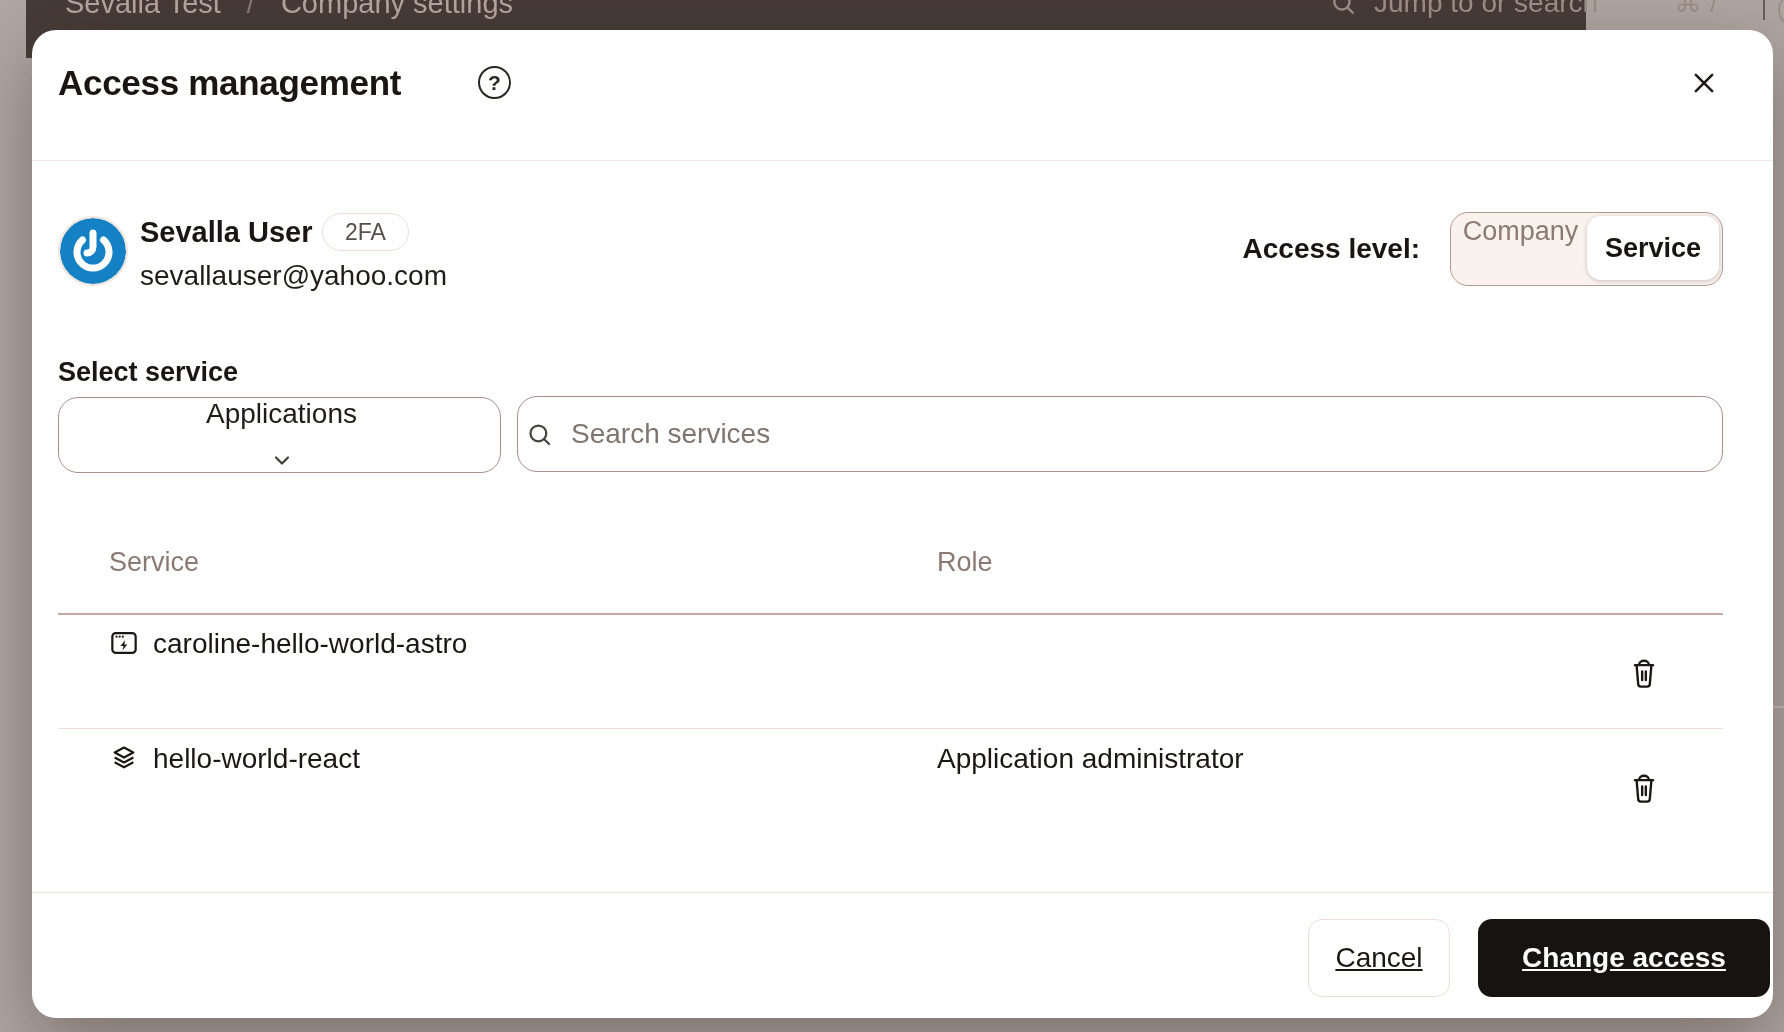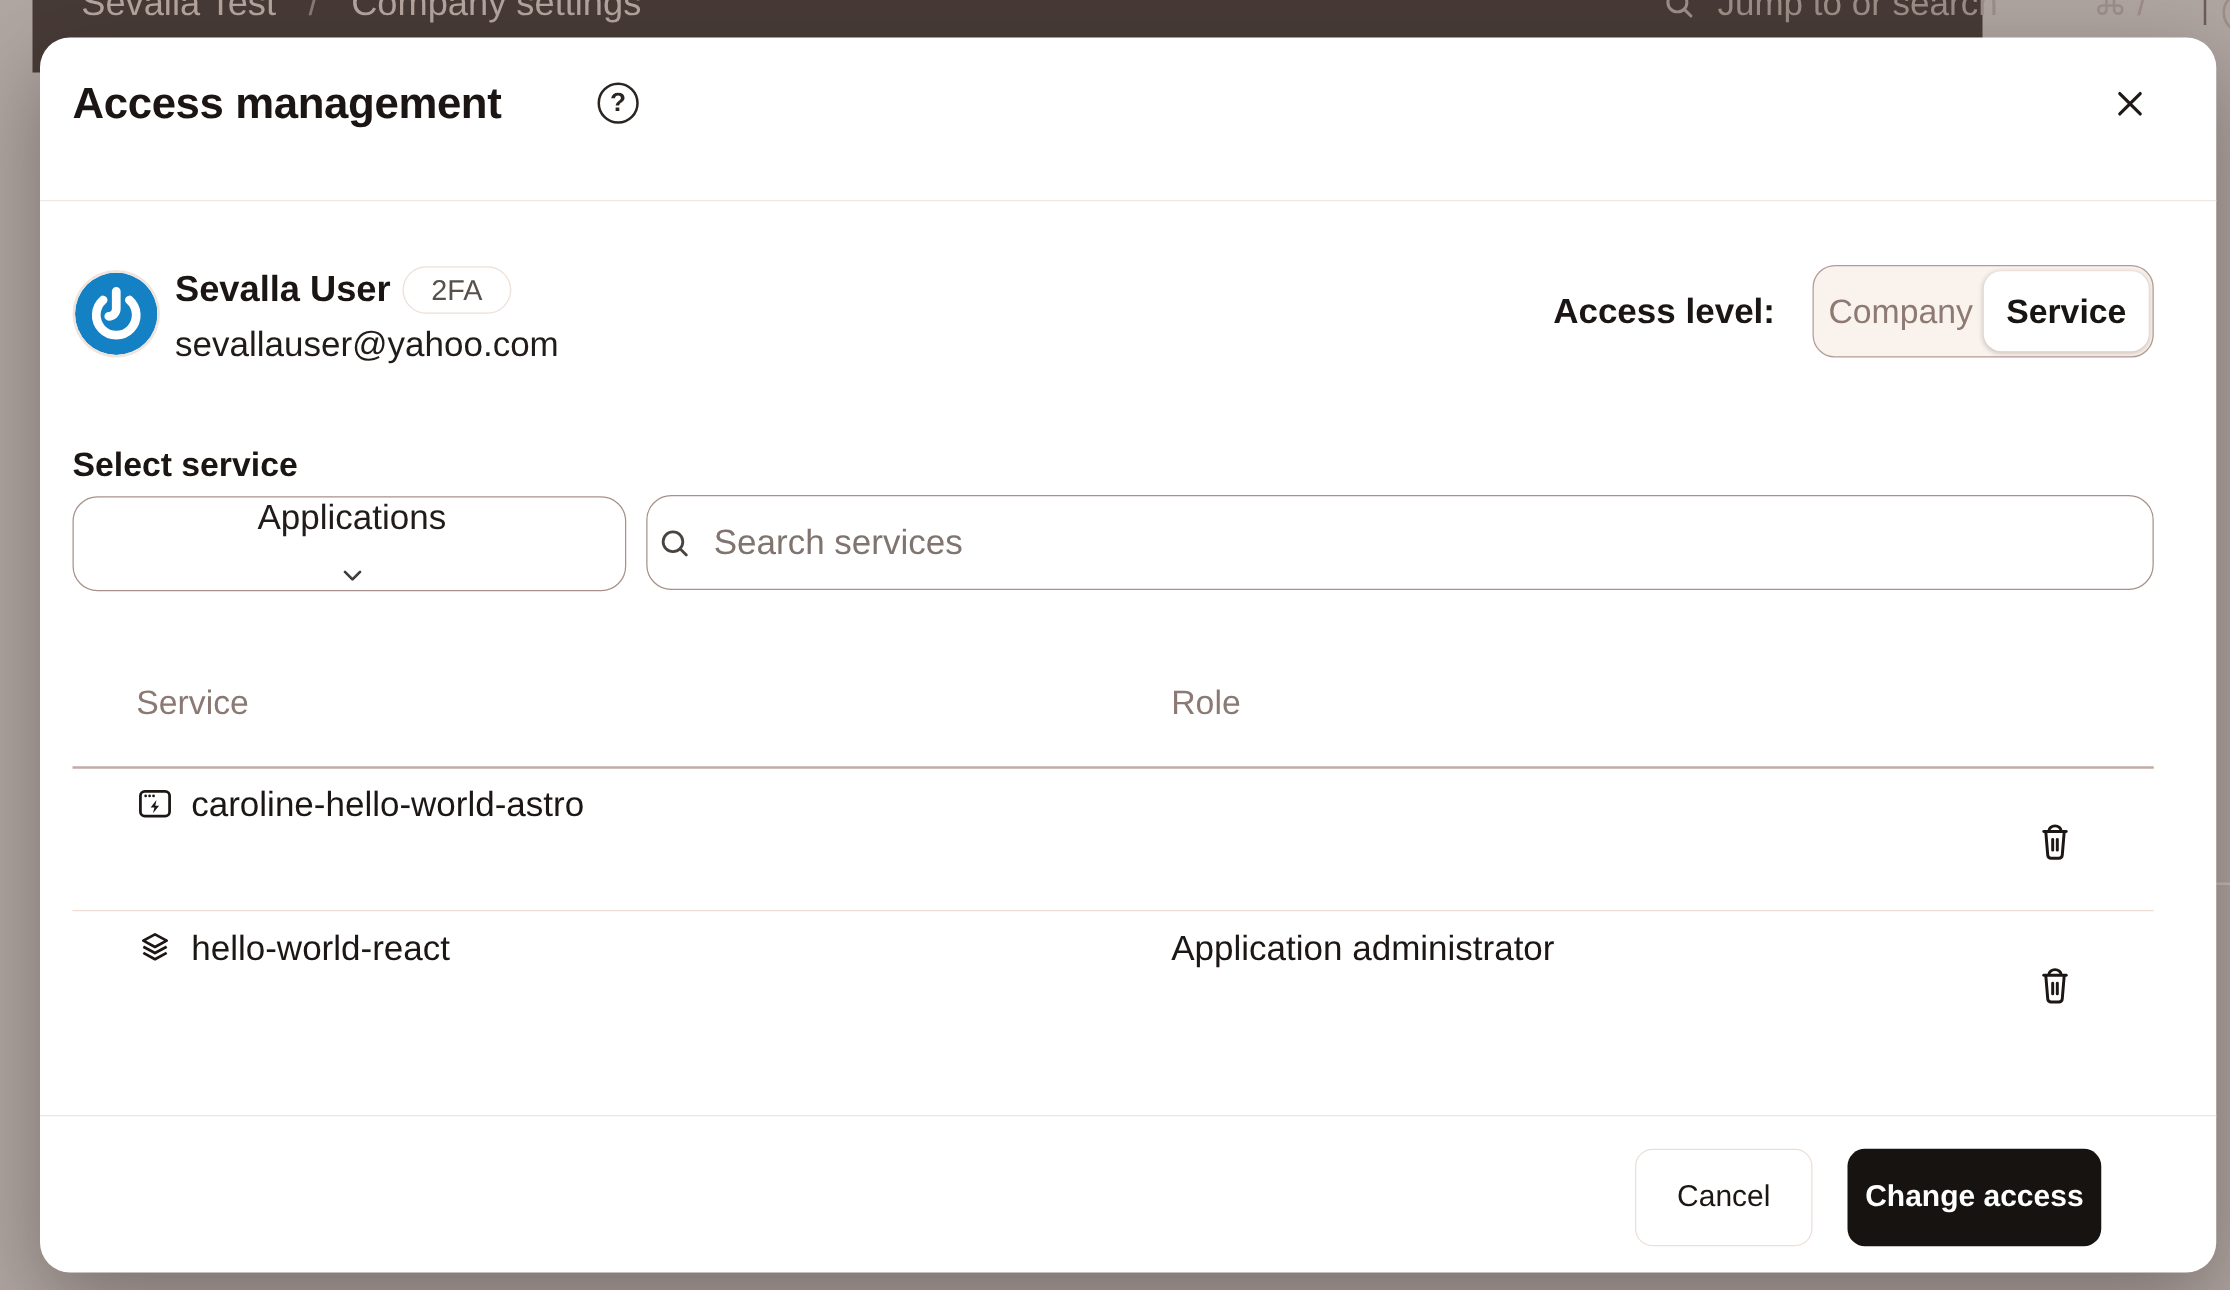--- a/index.html
+++ b/index.html
@@ -25,21 +25,21 @@
   .hr.foot { top:862px; background:#f0e3db; }
 
   
   .avatar { position:absolute; left:28px; top:188px; width:66px; height:66px; border-radius:50%; overflow:hidden; box-shadow:0 0 0 2px #f1e4dc; }
   .u-name { position:absolute; left:108px; top:186px; font-size:29px; font-weight:700; color:#1b1613; }
   .u-badge { position:absolute; left:290px; top:183px; height:38px; padding:0 22px; border:1.5px solid #ecdfd7; border-radius:19px; display:flex; align-items:center; font-size:23px; color:#57504c; }
   .u-email { position:absolute; left:108px; top:230px; font-size:28px; color:#211c19; }
 
   .access-row { position:absolute; right:50px; top:182px; height:74px; display:flex; align-items:center; gap:30px; }
   .access-label { font-size:28px; font-weight:700; color:#1b1613; }
-  .seg-group { width:273px; height:74px; background:#f9f2ed; border:1.5px solid #b39c92; border-radius:18px; display:flex; align-items:center; padding:3px; }
+  .seg-group { width:273px; height:74px; background:#f9f2ed; border:1.5px solid #b39c92; border-radius:18px; display:flex; padding:3px; }
   .seg { flex:1; text-align:center; font-size:27px; color:#8d7b73; cursor:pointer; }
   .seg.active { flex:none; width:132px; height:64px; background:#ffffff; border-radius:14px; box-shadow:0 1px 4px rgba(60,40,30,.25); display:flex; align-items:center; justify-content:center; color:#191513; font-weight:600; }
 
   
   .sel-label { position:absolute; left:26px; top:327px; font-size:27px; font-weight:700; color:#1b1613; }
   .dropdown { position:absolute; left:26px; top:367px; width:443px; height:76px; border:1.5px solid #a8918a; border-radius:20px; background:#fff; display:flex; align-items:center; padding:0 28px 0 32px; cursor:pointer;flex-direction:column; }
   .dropdown .val { flex:1; font-size:28px; color:#211c19; }
   .searchbox { position:absolute; left:485px; top:366px; width:1206px; height:76px; border:1.5px solid #a8918a; border-radius:20px; background:#fff; display:flex; align-items:center; gap:18px; padding:0 8px; }
   .searchbox input { border:none; outline:none; flex:1; font-size:28px; font-family:"Liberation Sans",sans-serif; color:#211c19; background:transparent; }
   .searchbox input::placeholder { color:#80746e; opacity:1; }
@@ -57,23 +57,23 @@
   .cell { position:absolute; font-size:28px; color:#1c1714; white-space:nowrap; }
   .svc.r1 { left:121px; top:598px; }
   .svc.r2 { left:121px; top:713px; }
   .role.r1 { left:905px; top:598px; }
   .role.r2 { left:905px; top:713px; }
   .trash { position:absolute; left:1596px; width:32px; height:33px; cursor:pointer; }
   .trash.r1 { top:627px; }
   .trash.r2 { top:742px; }
 
   
-  .btn { position:absolute; top:889px; height:78px; border-radius:14px; display:flex; align-items:center; justify-content:center; font-size:24px; cursor:pointer; font-family:"Liberation Sans",sans-serif; }
+  .btn { position:absolute; top:889px; height:78px; border-radius:14px; display:flex; align-items:center; justify-content:center; font-size:28px; cursor:pointer; font-family:"Liberation Sans",sans-serif;text-decoration:underline; }
   .btn.cancel { left:1276px; width:142px; background:#fff; border:1.5px solid #ecdfd7; color:#1c1714; }
-  .btn.primary { left:1446px; width:203px; background:#171310; border:none; color:#ffffff; font-weight:700; }
+  .btn.primary { left:1446px; width:292px; background:#171310; border:none; color:#ffffff; font-weight:700; }
 
   svg { display:block; }
 </style>
 </head>
 <body>
 
 <div class="topbar">
   <div class="breadcrumb">
     <span>Sevalla Test</span><span class="sep">/</span><span>Company settings</span>
   </div>

